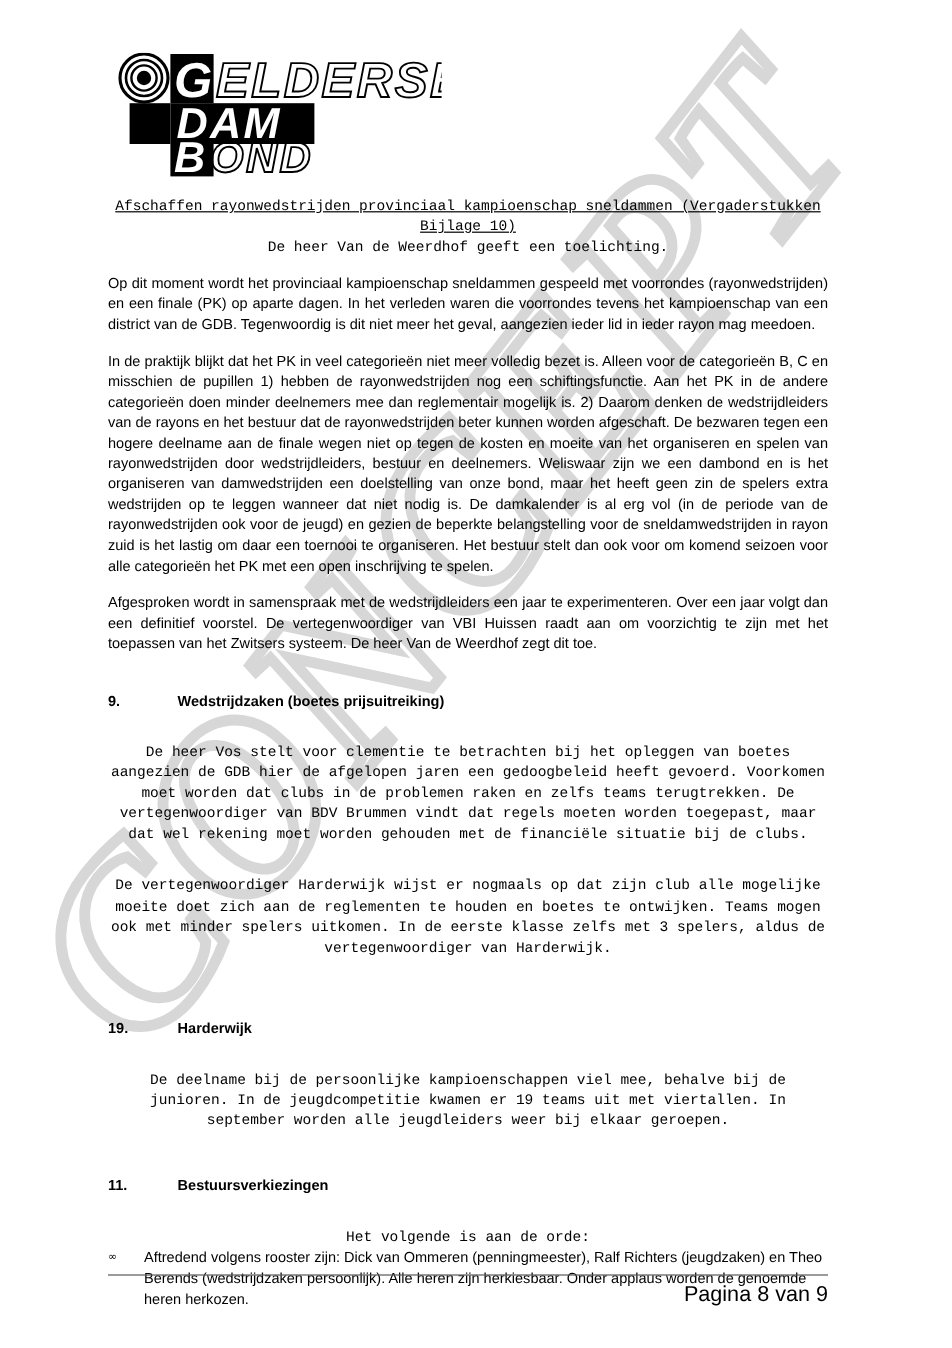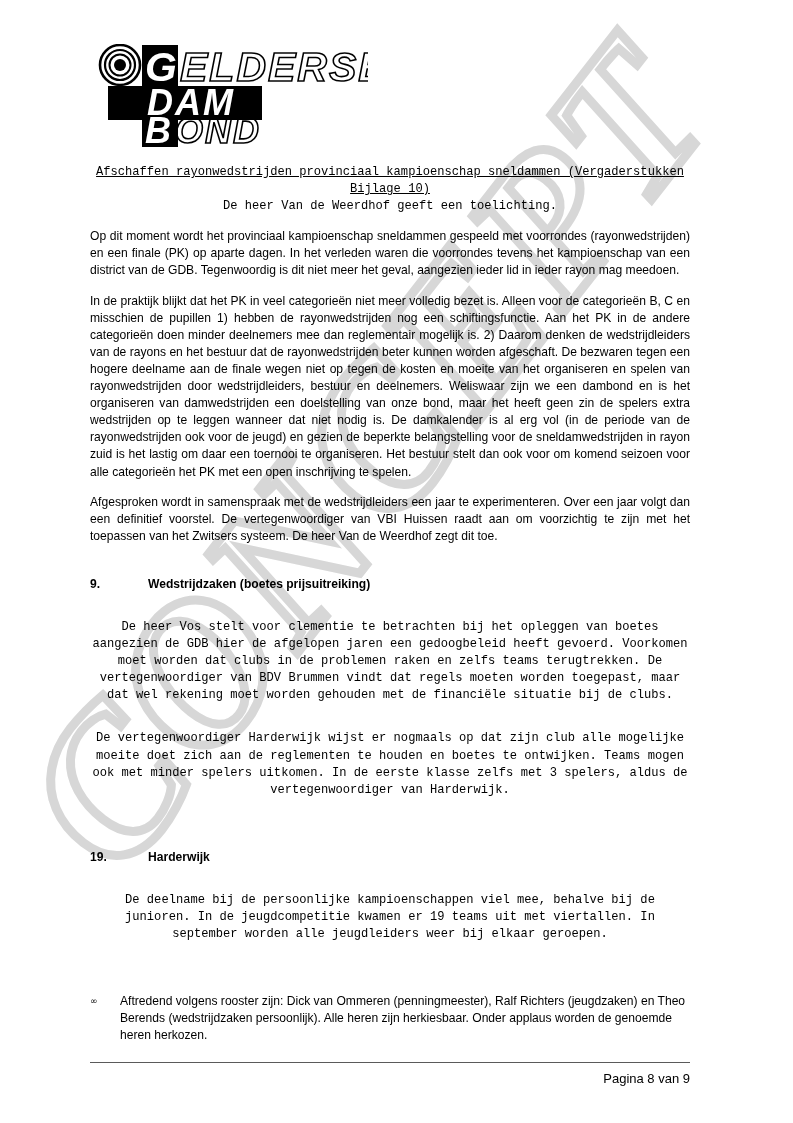--- a/index.html
+++ b/index.html
@@ -131,21 +131,21 @@
     width: 600px;
     z-index: 2;
   }
   .footer-rule {
     border-top: 1px solid #5a5a5a;
     width: 100%;
     height: 0;
   }
   .footer-text {
     text-align: right;
-    font-size: 13px;
+    font-size: 18px;
     line-height: 17px;
     padding-top: 7px;
   }
 </style>
 </head>
 <body>
 
 <div class="page">
 
   <div class="watermark">
@@ -206,21 +206,26 @@
 
     <div class="heading-row">
       <span class="heading-num">19.</span>
       <span class="heading-title">Harderwijk</span>
     </div>
     <div class="spacer-sm"></div>
     <p class="body-text left">De deelname bij de persoonlijke kampioenschappen viel mee, behalve bij de junioren. In de jeugdcompetitie kwamen er 19 teams uit met viertallen. In september worden alle jeugdleiders weer bij elkaar geroepen.</p>
 
     <div class="spacer-lg"></div>
 
-    <div class="spacer-sm"></div>
+    <div class="heading-row">
+      <span class="heading-num">11.</span>
+      <span class="heading-title">Bestuursverkiezingen</span>
+    </div>
+    <div class="spacer-sm"></div>
+    <p class="body-text left tight">Het volgende is aan de orde:</p>
 
     <ul class="bullets">
       <li>
         <span class="bullet-glyph">∞</span>
         <span class="bullet-body">Aftredend volgens rooster zijn: Dick van Ommeren (penningmeester), Ralf Richters (jeugdzaken) en Theo Berends (wedstrijdzaken persoonlijk). Alle heren zijn herkiesbaar. Onder applaus worden de genoemde heren herkozen.</span>
       </li>
     </ul>
 
   </div>
 

